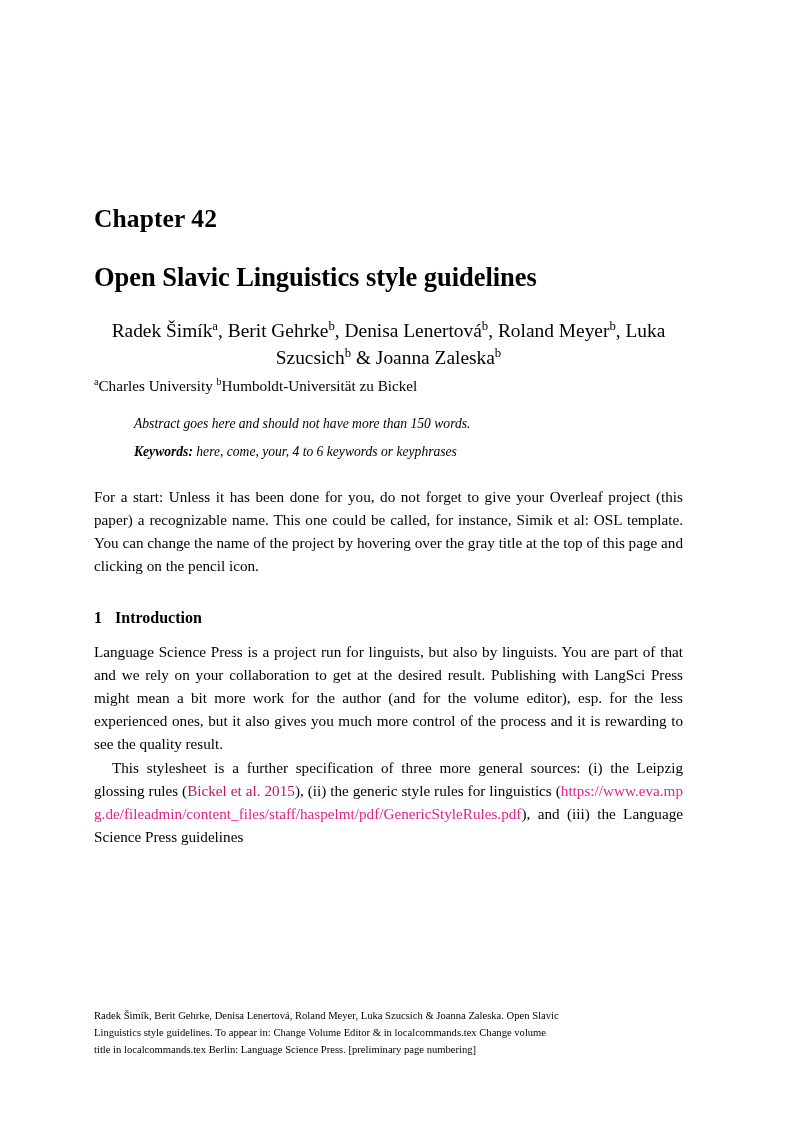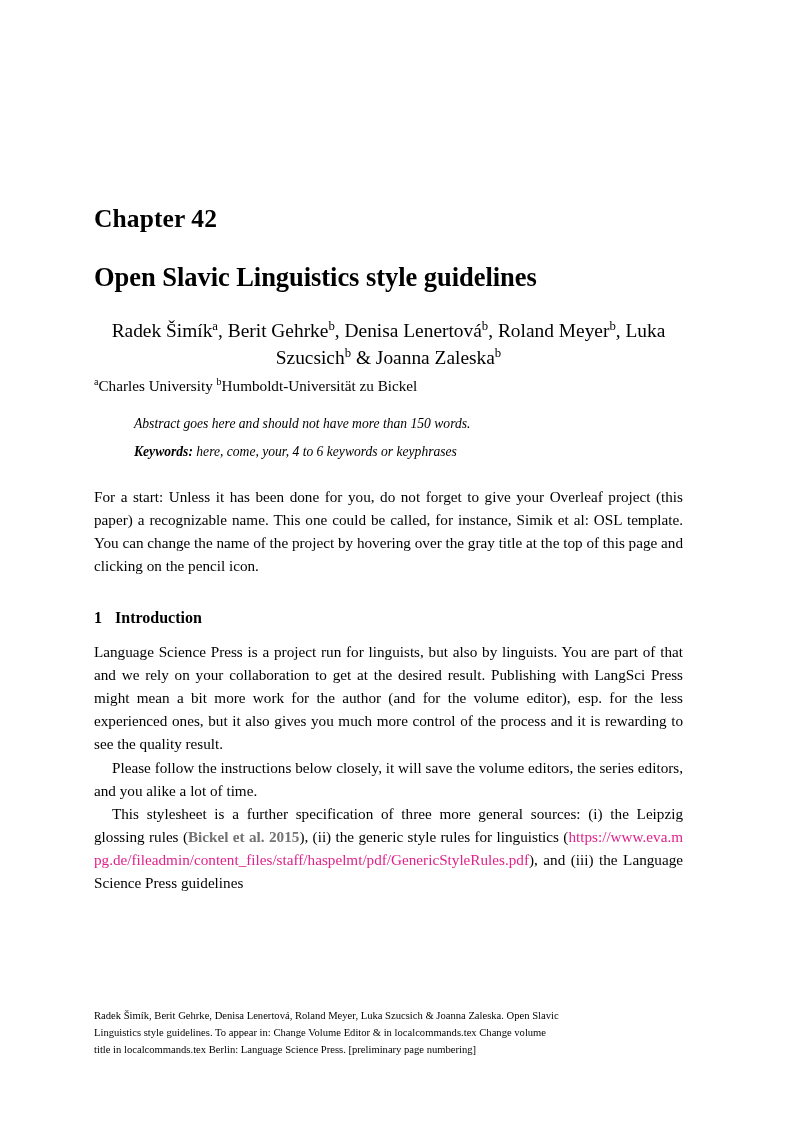--- a/index.html
+++ b/index.html
@@ -104,23 +104,22 @@
     font-weight: bold;
     margin: 30px 0 13px 0;
     line-height: 1.2;
   }
   .section-heading .secnum {
     display: inline-block;
     min-width: 21px;
   }
 
   a.cite-link {
-    color: #737373;
+    color: #be185d;
     text-decoration: none;
-    font-weight: bold;
   }
   a.url-link {
     color: #e0218a;
     text-decoration: none;
     word-break: break-all;
   }
 
   
   .footer-credit {
     position: absolute;
@@ -164,21 +163,20 @@
     </div>
 
     <p class="body-para para-lead">For a start: Unless it has been done for you, do not forget to give your Overleaf project (this paper) a recognizable name. This one could be called, for instance, Simik et al: OSL template. You can change the name of the project by hovering over the gray title at the top of this page and clicking on the pencil icon.</p>
 
     <h2 class="section-heading">
       <span class="secnum">1</span><span>Introduction</span>
     </h2>
 
     <p class="body-para">Language Science Press is a project run for linguists, but also by linguists. You are part of that and we rely on your collaboration to get at the desired result. Publishing with LangSci Press might mean a bit more work for the author (and for the volume editor), esp. for the less experienced ones, but it also gives you much more control of the process and it is rewarding to see the quality result.</p>
 
-    <p class="body-para para-indent">Please follow the instructions below closely, it will save the volume editors, the series editors, and you alike a lot of time.</p>
 
     <p class="body-para para-indent">
       <span>This stylesheet is a further specification of three more general sources: (i) the Leipzig glossing rules (</span><a class="cite-link" href="#">Bickel et al. 2015</a><span>), (ii) the generic style rules for linguistics (</span><a class="url-link" href="#">https://www.eva.mpg.de/fileadmin/content_files/staff/haspelmt/pdf/GenericStyleRules.pdf</a><span>), and (iii) the Language Science Press guidelines</span>
     </p>
 
   </div>
 
   <div class="footer-credit">
     <p>Radek Šimík, Berit Gehrke, Denisa Lenertová, Roland Meyer, Luka Szucsich &amp; Joanna Zaleska. Open Slavic</p>
     <p>Linguistics style guidelines. To appear in: Change Volume Editor &amp; in localcommands.tex Change volume</p>

